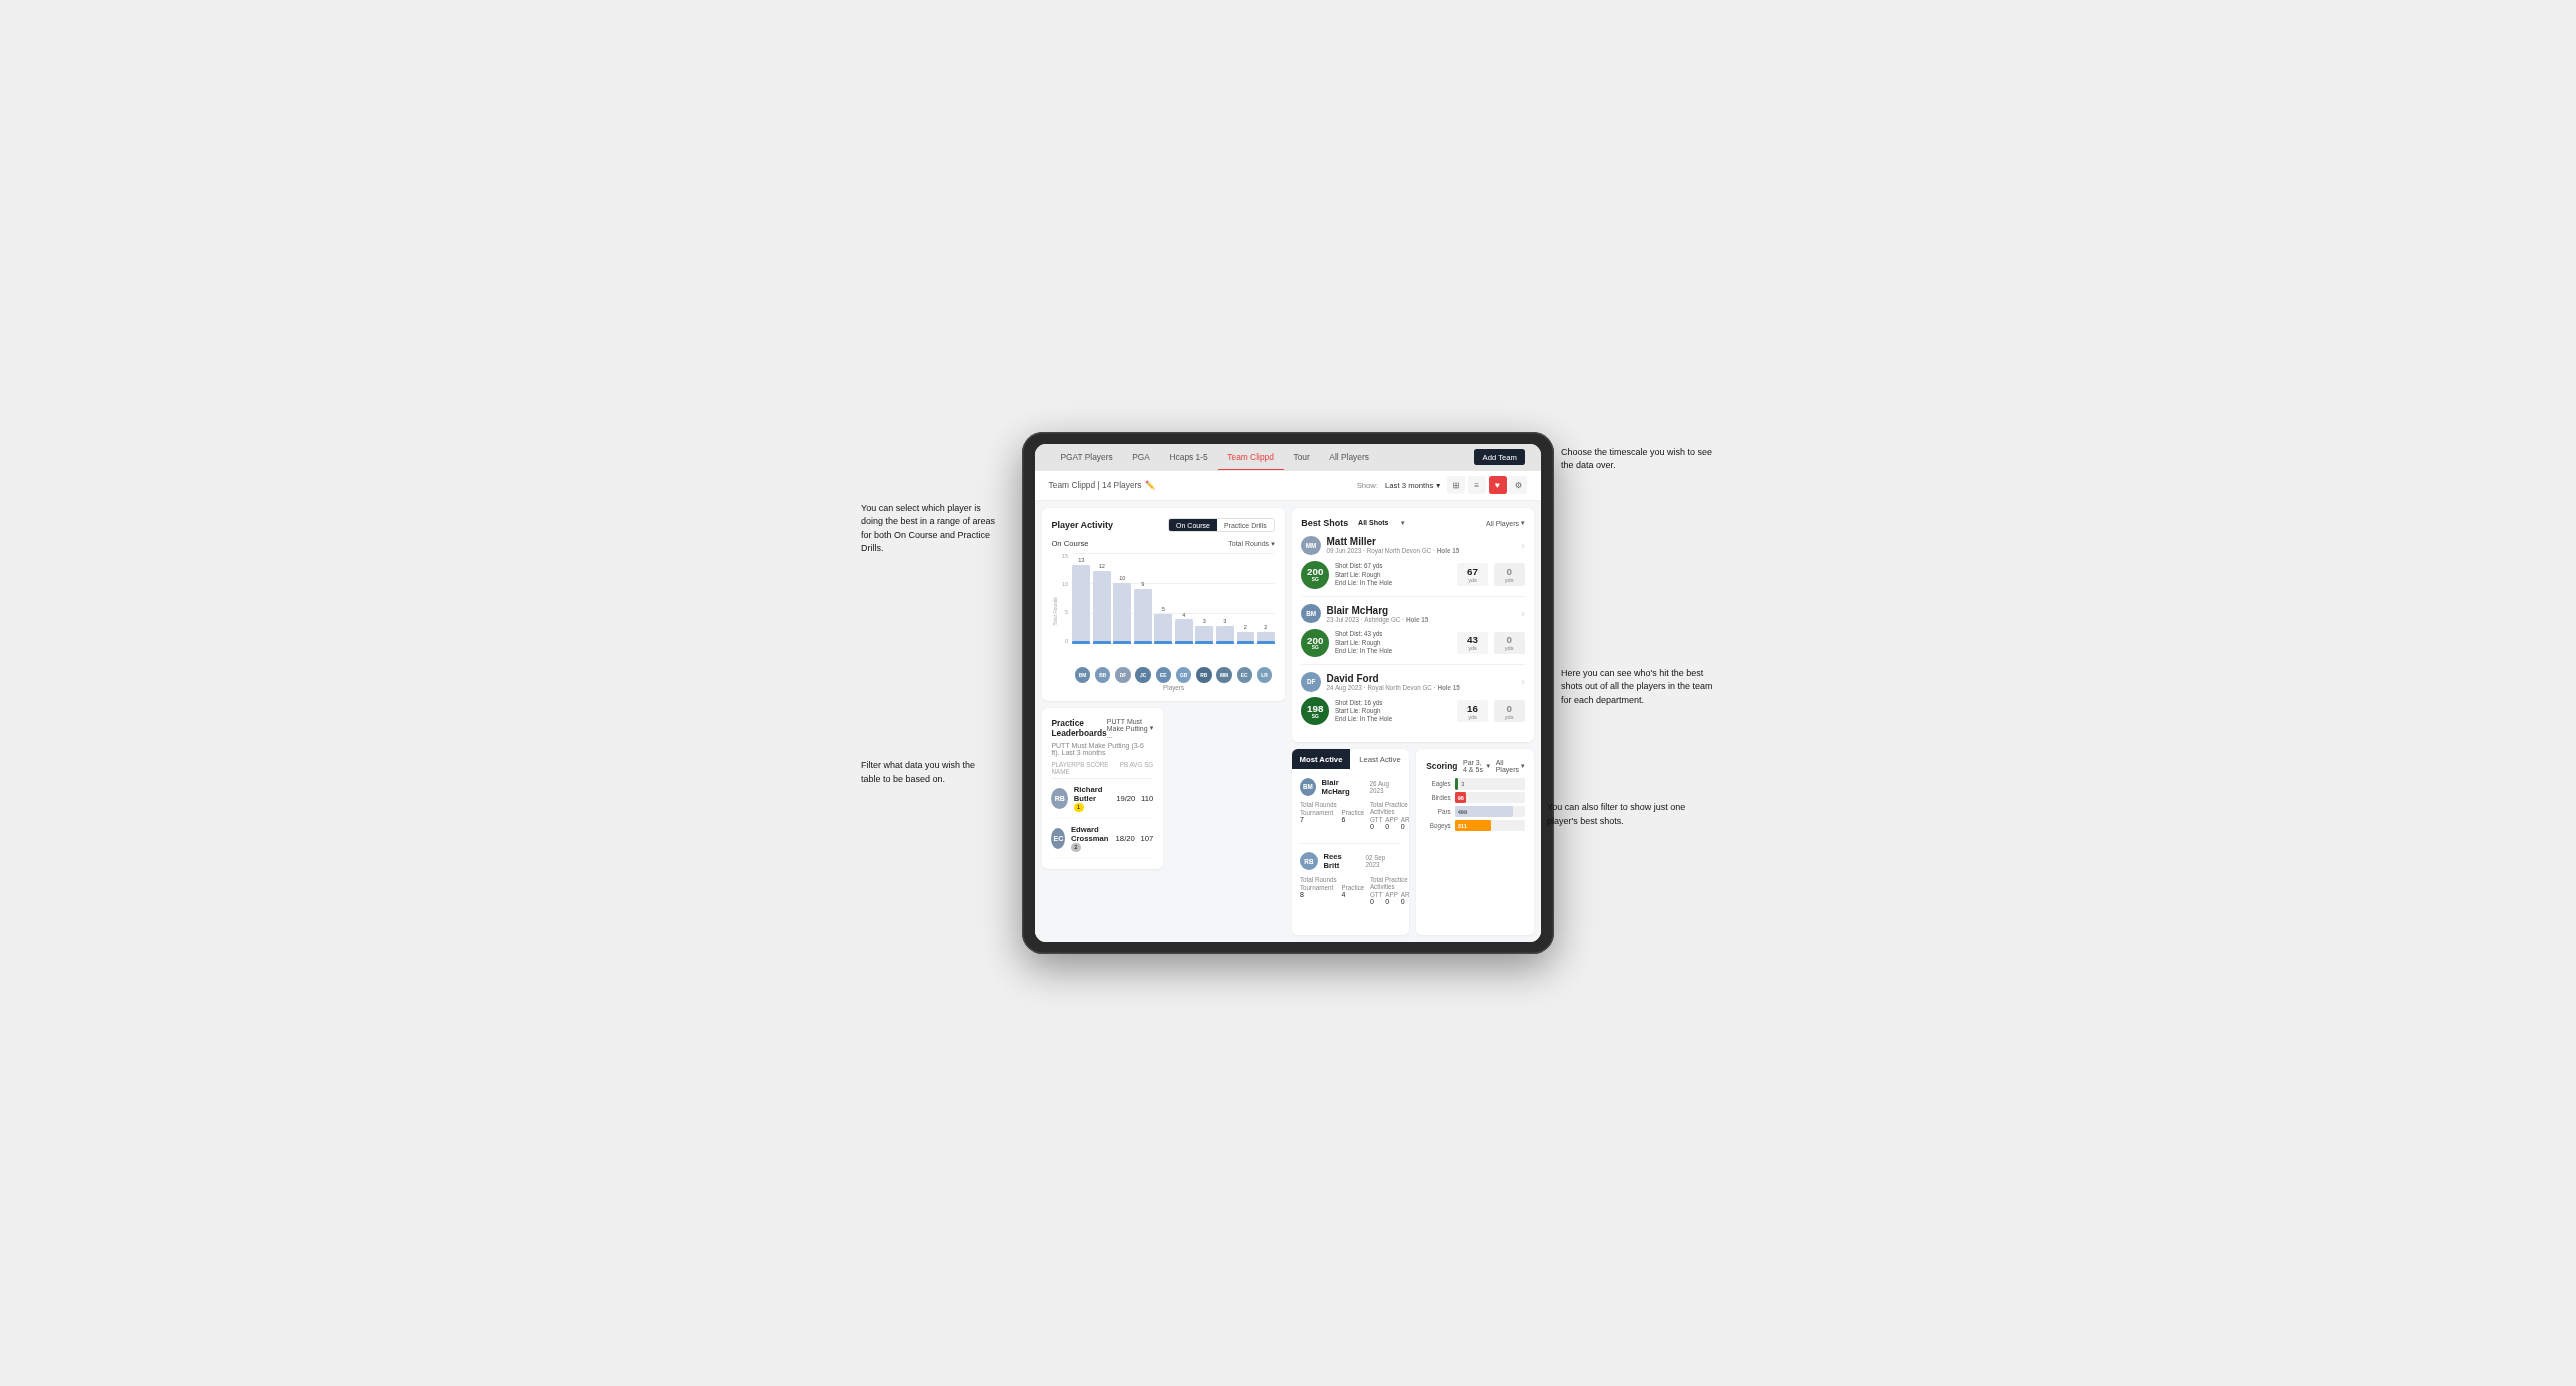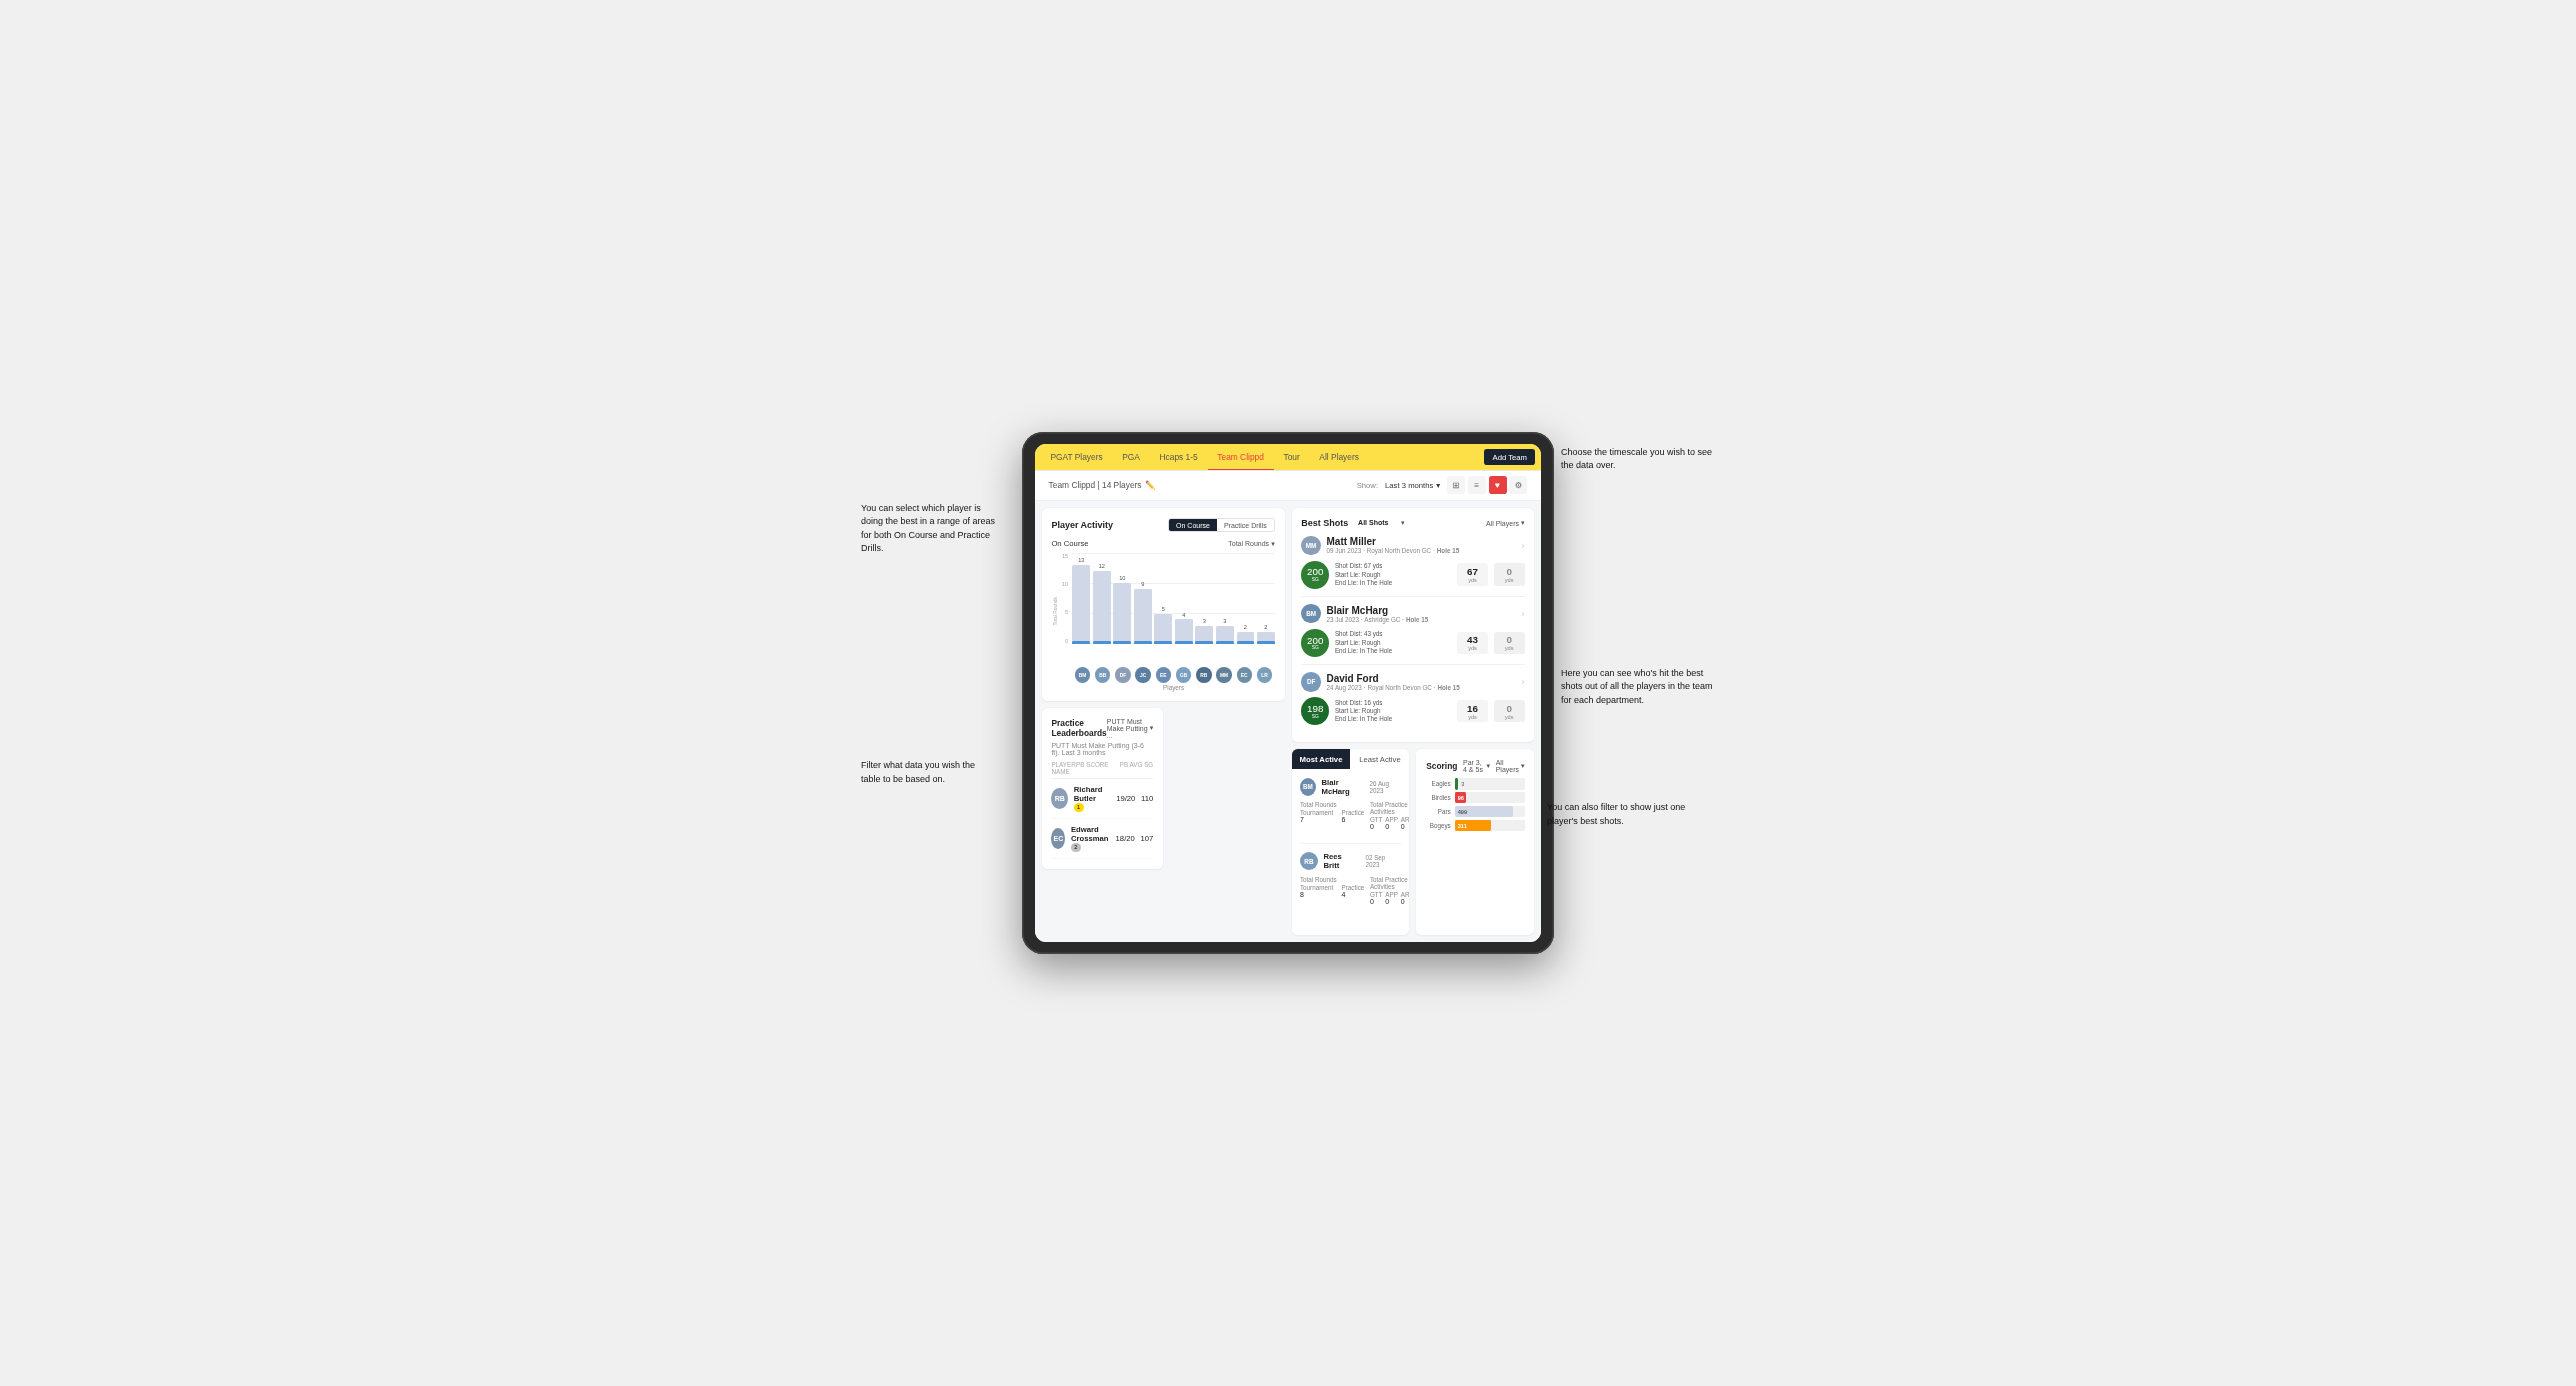--- a/index.html
+++ b/index.html
@@ -113,25 +113,25 @@
       display: flex;
       align-items: center;
       justify-content: center;
       color: #fff;
       font-size: 7px;
       cursor: pointer;
     }
 
     
     .sub-nav {
-      background: #fde047;
+      background: #e5e5e5;
       border-bottom: 0.7px solid #e8e8e8;
       display: flex;
       align-items: center;
-      padding: 0 6px;
+      padding: 0 16px;
       height: 26.6px;
       gap: 0;
     }
     .sub-nav-item {
       padding: 0 9.8px;
       height: 26.6px;
       display: flex;
       align-items: center;
       font-size: 8.4px;
       color: #555;
@@ -456,21 +456,21 @@
       width: 28px;
       height: 28px;
       border-radius: 50%;
       background: #2e7d32;
       display: flex;
       flex-direction: column;
       align-items: center;
       justify-content: center;
       color: #fff;
       font-size: 6.3px;
-      font-weight: 400;
+      font-weight: 700;
       flex-shrink: 0;
     }
     .shot-badge .score {
       font-size: 9.8px;
       line-height: 1;
     }
     .shot-badge .label {
       font-size: 4.9px;
     }
     .shot-info {

